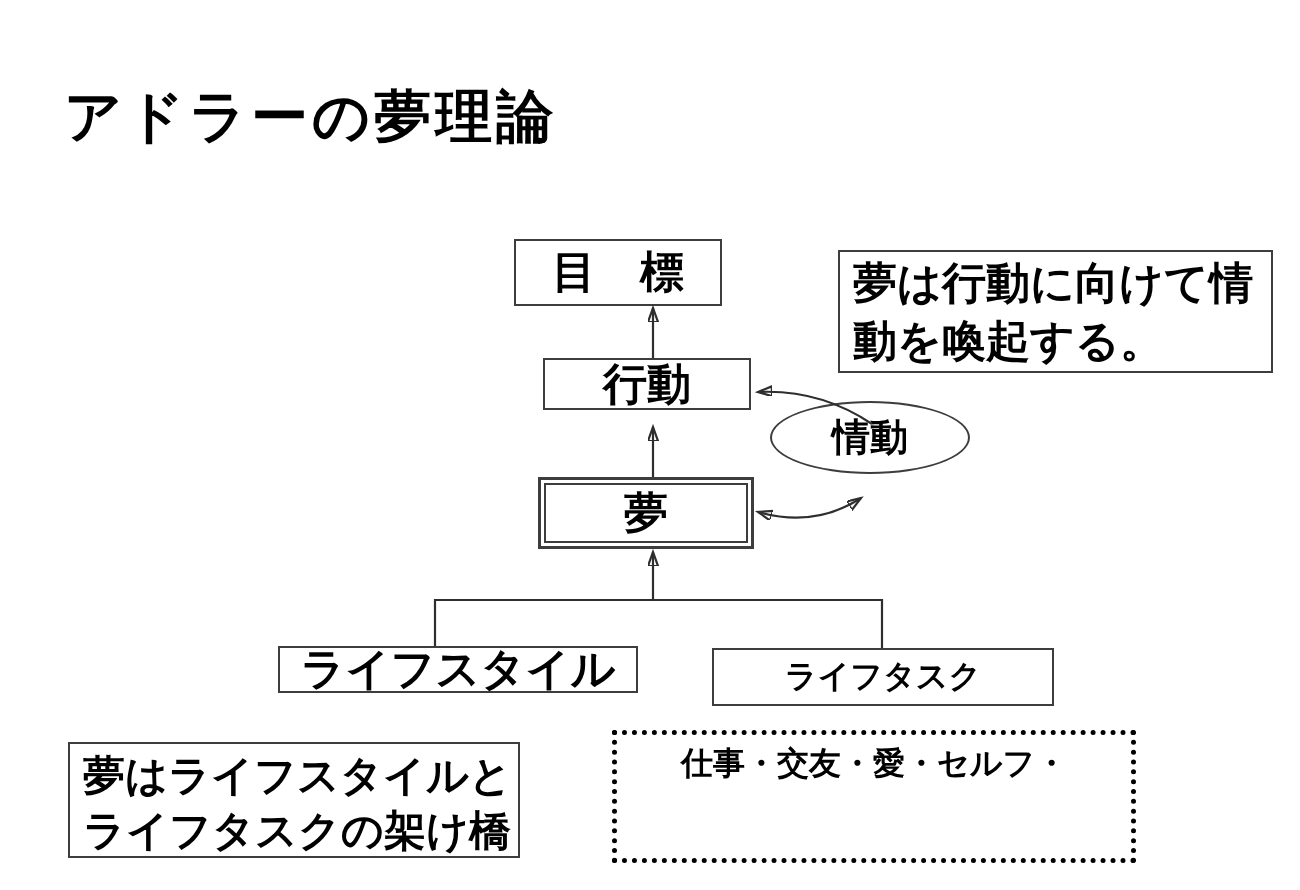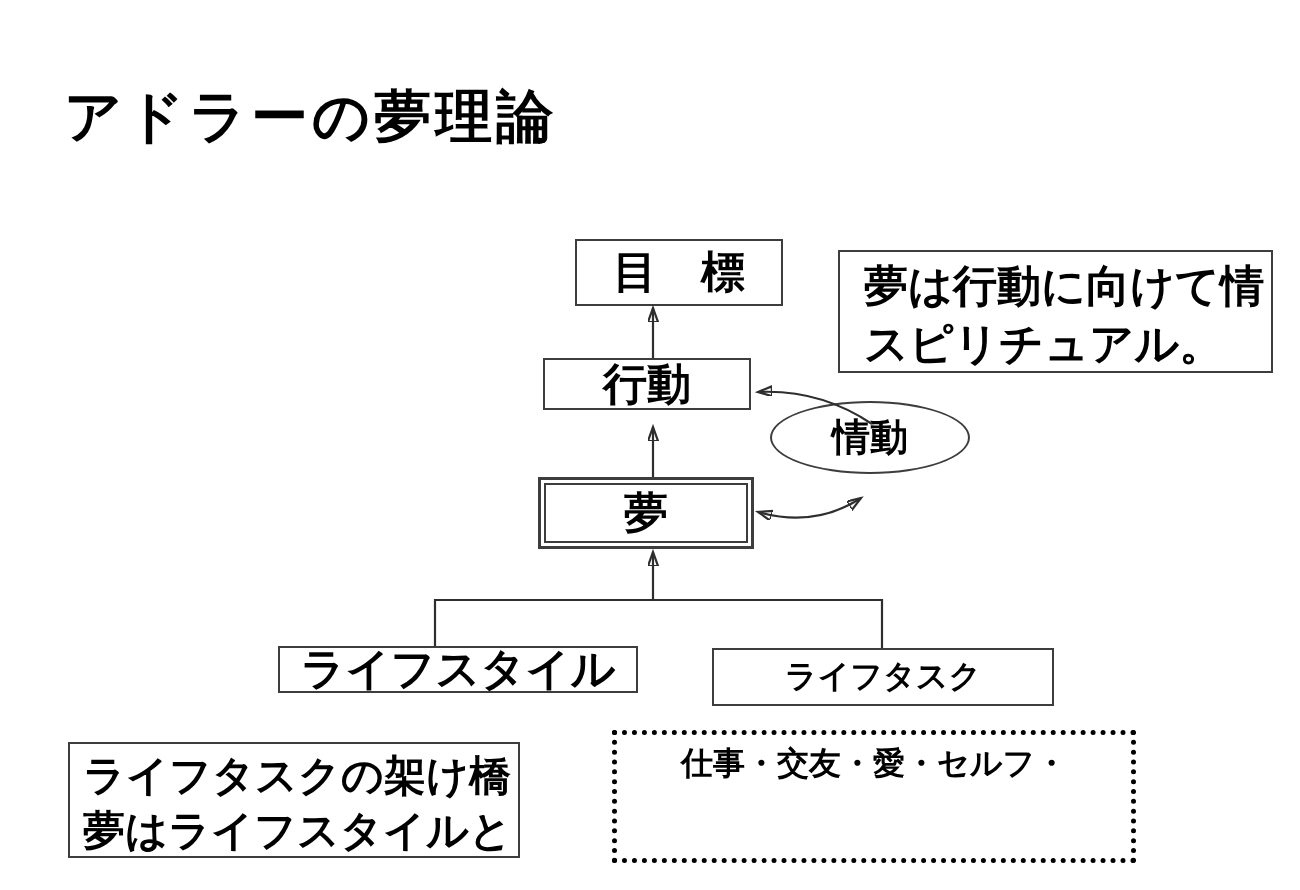--- a/index.html
+++ b/index.html
@@ -23,21 +23,21 @@
     font-size:57px;letter-spacing:4px;line-height:1;
     white-space:nowrap;
     margin-top:48px;
   }
   .node{
     position:absolute;box-sizing:border-box;
     background:#ffffff;border:2.5px solid var(--border);
     display:flex;align-items:center;justify-content:center;
     white-space:nowrap;
   }
-  #box-goal{left:575px;top:239px;width:208px;height:67px;font-size:44px;}
+  #box-goal{left:514px;top:239px;width:208px;height:67px;font-size:44px;}
   #box-action{left:543px;top:358px;width:208px;height:52px;font-size:44px;}
   #box-dream-outer{
     position:absolute;box-sizing:border-box;background:#ffffff;
     left:538px;top:477px;width:216px;height:72px;
     border:3px solid var(--border);padding:3px;
   }
   #box-dream-inner{
     box-sizing:border-box;width:100%;height:100%;
     border:2px solid var(--border);
     display:flex;align-items:center;justify-content:center;
@@ -48,21 +48,21 @@
     border-radius:50%;font-size:38px;border-width:2px;
   }
   #box-lifestyle{left:278px;top:646px;width:360px;height:47px;font-size:44px;}
   #box-lifetask{left:712px;top:648px;width:342px;height:58px;font-size:32px;}
   .note{
     position:absolute;box-sizing:border-box;background:#ffffff;
     border:2px solid var(--border);
   }
   #note-right{
     left:838px;top:250px;width:435px;height:123px;
-    font-size:44px;line-height:1.32;padding:5px 24px;
+    font-size:44px;line-height:1.32;padding:5px 13px;font-family:Liberation Mono, monospace;
   }
   #note-left{
     left:68px;top:742px;width:452px;height:116px;
     font-size:42px;line-height:1.3;padding:5px 13px;
   }
   #note-tasks{
     left:612px;top:730px;width:524px;height:133px;
     font-size:32px;line-height:1.42;padding:6px 6px;
     border:5px dotted #000000;text-align:center;
   }
@@ -127,25 +127,25 @@
   <div class="node" id="box-lifestyle">
     <span>ライフスタイル</span>
   </div>
 
   <div class="node" id="box-lifetask">
     <span>ライフタスク</span>
   </div>
 
   <div class="note" id="note-right">
     <span class="line">夢は行動に向けて情</span>
-    <span class="line">スピリチュアル。</span>
+    <span class="line">動を喚起する。</span>
   </div>
 
   <div class="note" id="note-left">
+    <span class="line">夢はライフスタイルと</span>
     <span class="line">ライフタスクの架け橋</span>
-    <span class="line">夢はライフスタイルと</span>
   </div>
 
   <div class="note" id="note-tasks">
     <span class="line">仕事・交友・愛・セルフ・</span>
   </div>
 
 </div>
 
 </body></html>

